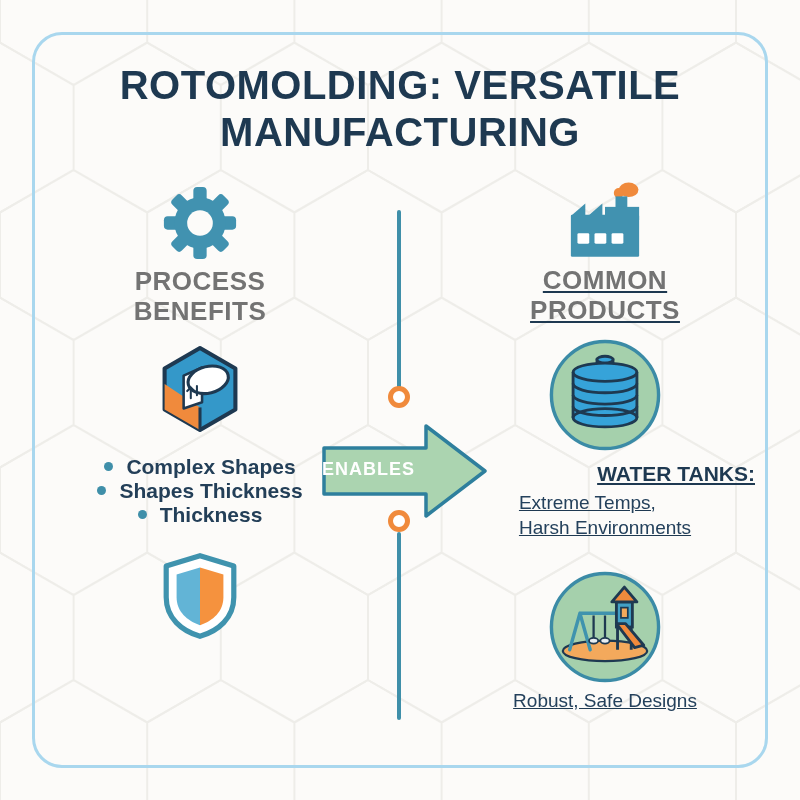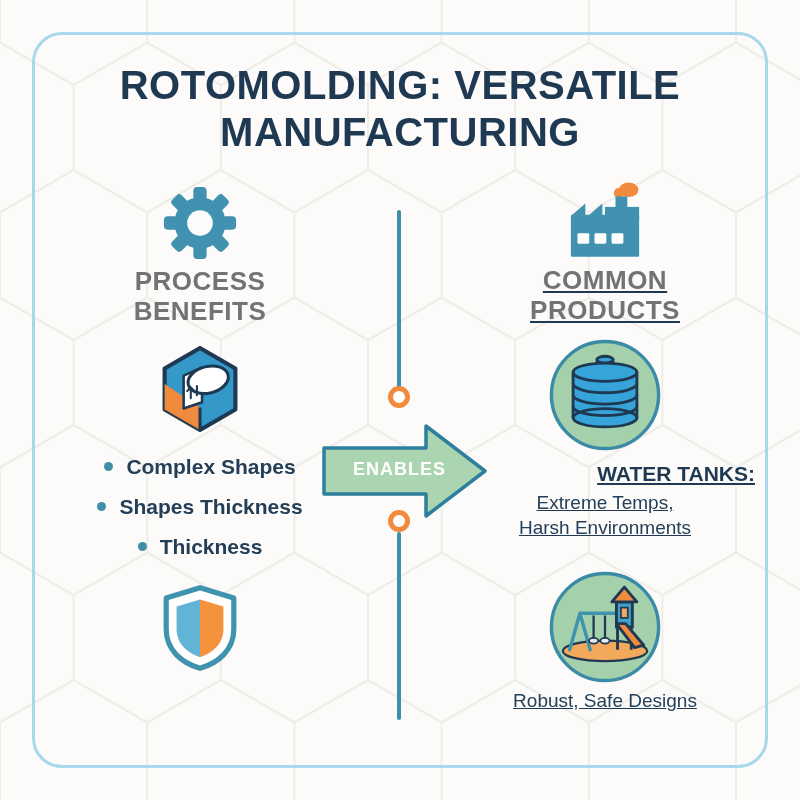--- a/index.html
+++ b/index.html
@@ -19,38 +19,38 @@
     text-align:center;font-size:40px;line-height:1.18;font-weight:bold;
     letter-spacing:0.5px;color:#1e3951;
   }
   .col{position:absolute;display:flex;flex-direction:column;align-items:center;z-index:3;}
   .col-left{left:60px;top:185px;width:280px;}
   .col-right{left:460px;top:180px;width:290px;text-decoration:underline;}
   .col-heading{
     width:200px;text-align:center;font-size:26px;line-height:1.15;
     font-weight:bold;letter-spacing:0.5px;color:#737373;
   }
-  .benefits{display:flex;flex-direction:column;gap:16px;margin-top:22px;}
+  .benefits{display:flex;flex-direction:column;margin-top:22px;}
   .benefit-row{display:flex;align-items:center;justify-content:center;gap:13px;}
   .benefit-dot{width:9px;height:9px;border-radius:50%;background:#3f8fa9;flex:0 0 auto;}
   .benefit-label{font-size:21px;font-weight:600;color:#233f58;}
   .product-name{margin-top:10px;font-size:21px;font-weight:bold;text-align:right;width:300px;}
-  .product-desc{margin-top:4px;font-size:19px;line-height:1.32;text-align:center;color:#24415c;}
+  .product-desc{margin-top:4px;font-size:19px;line-height:1.32;text-align:left;color:#24415c;}
   .vline{position:absolute;width:4px;background:#3f8fa9;left:397px;z-index:2;border-radius:2px;}
   .vline-top{top:210px;height:180px;}
   .vline-bottom{top:532px;height:188px;}
   .node-ring{
     position:absolute;width:12px;height:12px;border:5px solid #f08a3c;
     border-radius:50%;background:#ffffff;left:388px;z-index:2;
   }
   .ring-top{top:386px;}
   .ring-bottom{top:510px;}
   .arrow-wrap{position:absolute;left:322px;top:423px;width:166px;height:96px;z-index:4;}
   .arrow-label{
-    position:absolute;left:0;top:36px;width:124px;text-align:right;
+    position:absolute;left:0;top:36px;width:124px;text-align:left;
     color:#ffffff;font-size:18px;font-weight:bold;letter-spacing:1px;
   }
   .icon{display:block;}
   .mt6{margin-top:6px;} .mt12{margin-top:12px;} .mt18{margin-top:18px;} .mt26{margin-top:26px;} .mt30{margin-top:30px;}
 </style>
 </head>
 <body>
 
 <div class="canvas">
 

